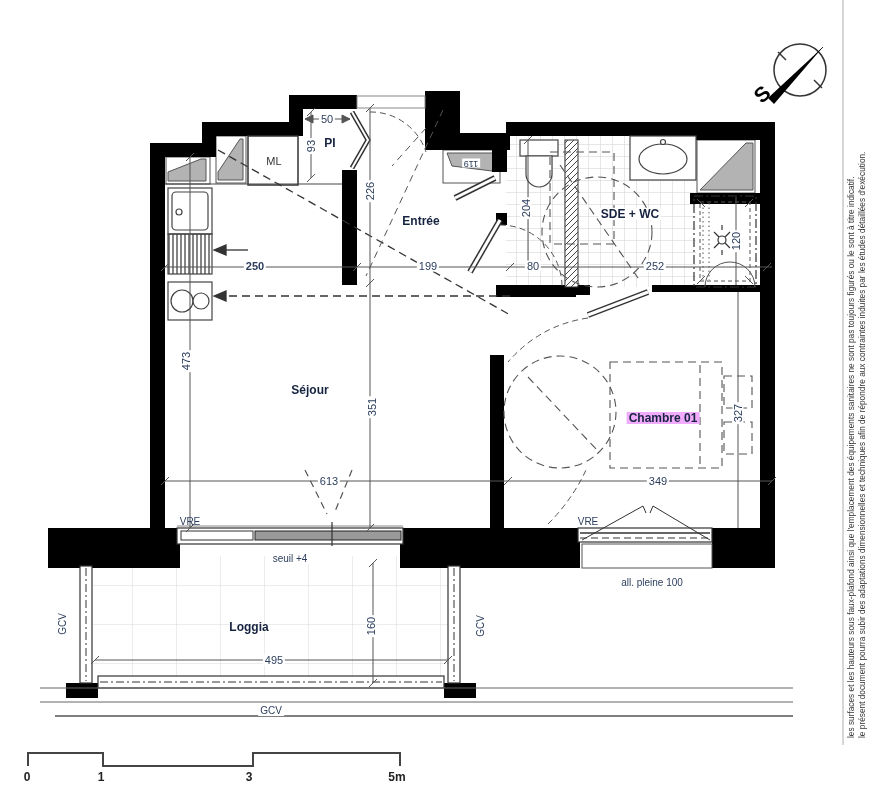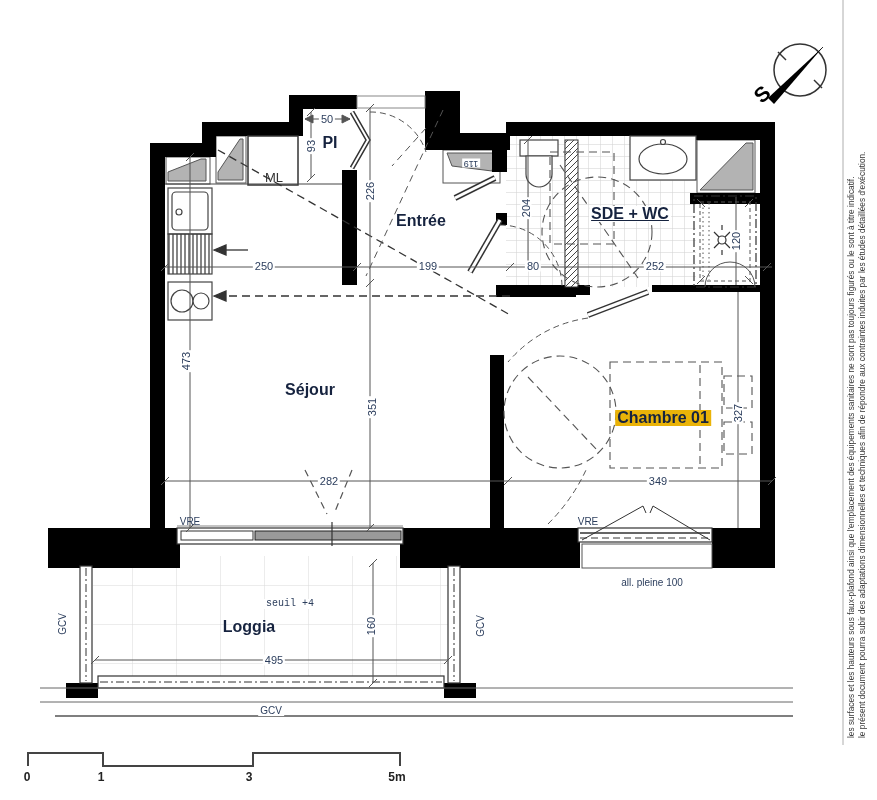--- a/index.html
+++ b/index.html
@@ -1,44 +1,44 @@
 <!DOCTYPE html>
 <html><head>
 <meta charset="utf-8">
 <style>
   html,body{margin:0;padding:0;background:#fff;}
   .plan{position:relative;width:877px;height:800px;background:#fff;overflow:hidden;
         font-family:"Liberation Sans",sans-serif;color:#1f2d50;}
   svg{position:absolute;left:0;top:0;}
   .lbl{position:absolute;transform:translate(-50%,-50%);white-space:nowrap;
        font-size:11px;color:#2c3e5d;background:#fff;padding:0 2px;line-height:1;}
-  .room{font-weight:bold;font-size:16px;color:#16233f;background:transparent;}
+  .room{font-weight:bold;font-size:12px;color:#16233f;background:transparent;}
   .rot{transform:translate(-50%,-50%) rotate(-90deg);}
   .rot180{transform:translate(-50%,-50%) rotate(180deg);font-size:9px;}
   .small{font-size:10px;}
   
   #lbl-pi{left:330px;top:143px;}
-  #lbl-ml{left:274px;top:161px;font-size:13px;color:#333;background:transparent;margin-top:16px;}
+  #lbl-ml{left:274px;top:161px;font-size:11px;color:#333;background:transparent;}
   #lbl-entree{left:409px;top:221px;margin-left:12px;}
   #lbl-sejour{left:310px;top:390px;}
-  #lbl-sde{left:630px;top:214px;background:#fff;text-decoration:underline;}
-  #lbl-chambre{left:663px;top:418px;background:#eab308;}
+  #lbl-sde{left:630px;top:214px;background:#fff;}
+  #lbl-chambre{left:663px;top:418px;background:#f0abfc;}
   #lbl-loggia{left:249px;top:627px;background:transparent;}
-  #lbl-seuil{left:290px;top:604px;font-family:Liberation Mono, monospace;}
+  #lbl-seuil{left:290px;top:559px;}
   #lbl-allege{left:652px;top:583px;background:transparent;}
   #lbl-vre1{left:190px;top:522px;background:transparent;}
   #lbl-vre2{left:588px;top:522px;background:transparent;}
   #lbl-gcv-left{left:63px;top:624px;background:transparent;}
   #lbl-gcv-right{left:481px;top:626px;background:transparent;}
   #lbl-gcv-bottom{left:271px;top:711px;}
   #d60{left:327px;top:119px;}
   #d93{left:311px;top:146px;}
   #d119{left:471px;top:163px;}
   #d226{left:370px;top:191px;}
-  #d250{left:264px;top:266px;}
+  #d250{left:255px;top:266px;font-weight:bold;}
   #d199{left:428px;top:266px;}
   #d90{left:533px;top:266px;}
   #d252{left:655px;top:266px;}
   #d204{left:526px;top:208px;}
   #d120{left:736px;top:241px;}
   #d473{left:186px;top:361px;}
   #d351{left:372px;top:407px;}
   #d449{left:329px;top:481px;}
   #d349{left:630px;top:481px;margin-left:28px;}
   #d327{left:738px;top:413px;}
@@ -308,21 +308,21 @@
 <div class="lbl rot180" id="d119">119</div>
 <div class="lbl rot" id="d226">226</div>
 <div class="lbl" id="d250">250</div>
 <div class="lbl" id="d199">199</div>
 <div class="lbl" id="d90">80</div>
 <div class="lbl" id="d252">252</div>
 <div class="lbl rot" id="d204">204</div>
 <div class="lbl rot" id="d120">120</div>
 <div class="lbl rot" id="d473">473</div>
 <div class="lbl rot" id="d351">351</div>
-<div class="lbl" id="d449">282</div>
+<div class="lbl" id="d449">613</div>
 <div class="lbl" id="d349">349</div>
 <div class="lbl rot" id="d327">327</div>
 <div class="lbl" id="d495">495</div>
 <div class="lbl rot" id="d160">160</div>
 
 <div class="lbl scale-lbl" id="s0">0</div>
 <div class="lbl scale-lbl" id="s1">1</div>
 <div class="lbl scale-lbl" id="s3">3</div>
 <div class="lbl scale-lbl" id="s5">5m</div>
 

